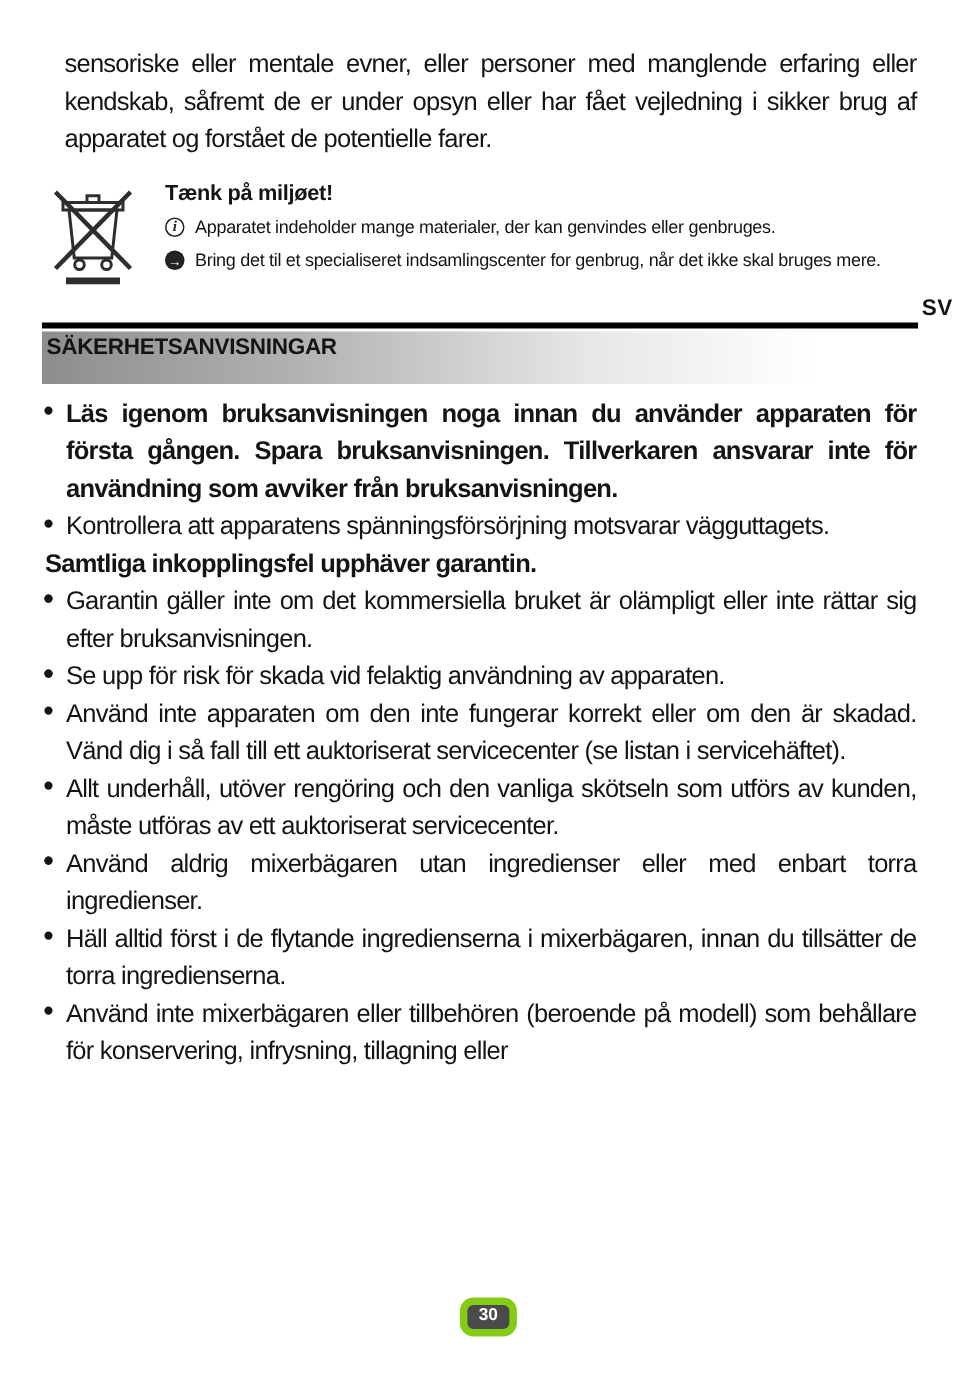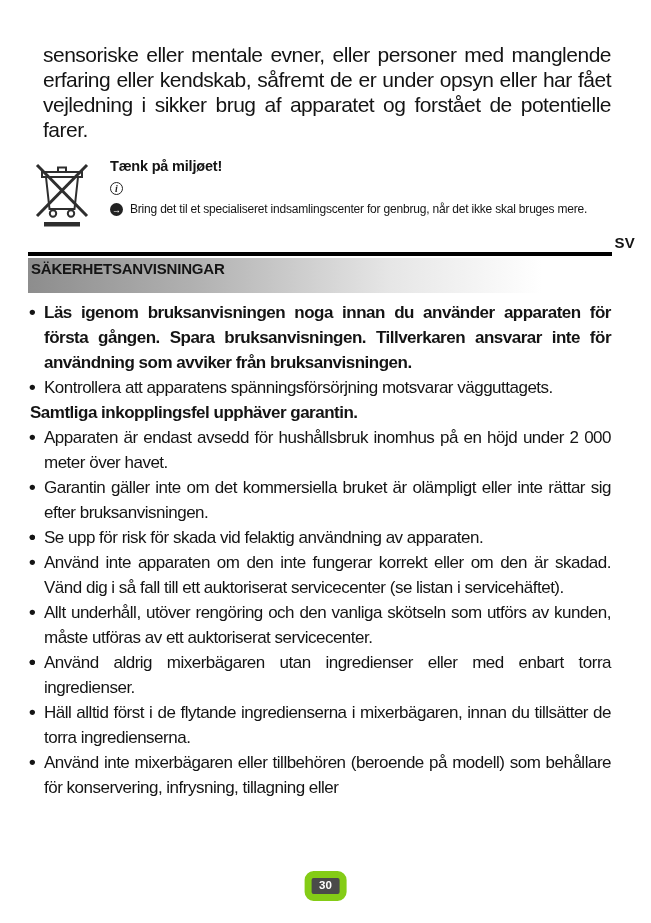--- a/index.html
+++ b/index.html
@@ -8,22 +8,22 @@
     background: #ffffff;
     font-family: "Liberation Sans", "DejaVu Sans", sans-serif;
     color: #141414;
     position: relative;
     overflow: hidden;
   }
   .page { position: absolute; inset: 0; }
 
   
   .intro {
-    margin: 42px 40px 0 43px;
-    font-size: 21px;
+    margin: 30px 40px 0 43px;
+    font-size: 17px;
     letter-spacing: -0.5px;
     line-height: 25px;
     text-align: justify;
   }
 
   
   .env-block {
     display: flex;
     margin: 14px 40px 0 28px;
     align-items: flex-start;
@@ -72,24 +72,24 @@
   .para { position: relative; padding-left: 14px; text-align: justify; }
   .para.nobullet { padding-left: 0; }
   .para.bold { font-weight: bold; }
   .para .dot {
     position: absolute; left: -1px; top: -1px;
     font-size: 19px; font-weight: bold;
   }
 
   
   .page-badge {
-    position: absolute; bottom: 22px; left: 50%;
+    position: absolute; bottom: 32px; left: 50%;
     transform: translateX(-50%);
     background: #4a4a4a; color: #ffffff;
-    border: 7px solid #84cc16;
+    border: 5px solid #84cc16;
     border-radius: 9px;
     padding: 1px 8px 2px 8px;
     font-size: 11.5px; font-weight: bold;
     line-height: 13px;
   }
 </style>
 </head>
 <body>
 
 <div class="page">
@@ -107,40 +107,41 @@
         <line x1="6" y1="9" x2="56" y2="60" stroke="#2e2e2e" stroke-width="3"></line>
         <line x1="56" y1="9" x2="6" y2="60" stroke="#2e2e2e" stroke-width="3"></line>
         <rect x="13" y="66" width="36" height="4.5" fill="#2e2e2e"></rect>
       </svg>
     </div>
     <div class="env-content">
       <div class="env-title">Tænk på miljøet!</div>
       <div>
           <div class="env-item">
             <span class="env-icon info">i</span>
+            <span class="env-text">Apparatet indeholder mange materialer, der kan genvindes eller genbruges.</span>
           </div>
           <div class="env-item">
             <span class="env-icon arrow">→</span>
             <span class="env-text">Bring det til et specialiseret indsamlingscenter for genbrug, når det ikke skal bruges mere.</span>
           </div>
         </div>
     </div>
   </div>
 
   <div class="sv-tag">SV</div>
   <div class="divider"></div>
   <div class="section-header">
     <span>SÄKERHETSANVISNINGAR</span>
   </div>
 
   <div class="safety-list">
       <div class="para bold"><span class="dot">•</span><span>Läs igenom bruksanvisningen noga innan du använder apparaten för första gången. Spara bruksanvisningen. Tillverkaren ansvarar inte för användning som avviker från bruksanvisningen.</span></div>
       <div class="para"><span class="dot">•</span><span>Kontrollera att apparatens spänningsförsörjning motsvarar vägguttagets.</span></div>
       <div class="para bold nobullet"><span>Samtliga inkopplingsfel upphäver garantin.</span></div>
-      <div class="para"><span class="dot">•</span><span>Apparaten är endast avsedd för hushållsbruk inomhus på en höjd under 2 000 meter över havet.</span></div>
+      <div class="para"><span class="dot">•</span></div>
       <div class="para"><span class="dot">•</span><span>Garantin gäller inte om det kommersiella bruket är olämpligt eller inte rättar sig efter bruksanvisningen.</span></div>
       <div class="para"><span class="dot">•</span></div>
       <div class="para"><span class="dot">•</span><span>Se upp för risk för skada vid felaktig användning av apparaten.</span></div>
       <div class="para"><span class="dot">•</span><span>Använd inte apparaten om den inte fungerar korrekt eller om den är skadad. Vänd dig i så fall till ett auktoriserat servicecenter (se listan i servicehäftet).</span></div>
       <div class="para"><span class="dot">•</span><span>Allt underhåll, utöver rengöring och den vanliga skötseln som utförs av kunden, måste utföras av ett auktoriserat servicecenter.</span></div>
       <div class="para"><span class="dot">•</span></div>
       <div class="para"><span class="dot">•</span><span>Använd aldrig mixerbägaren utan ingredienser eller med enbart torra ingredienser.</span></div>
       <div class="para"><span class="dot">•</span><span>Häll alltid först i de flytande ingredienserna i mixerbägaren, innan du tillsätter de torra ingredienserna.</span></div>
       <div class="para"><span class="dot">•</span><span>Använd inte mixerbägaren eller tillbehören (beroende på modell) som behållare för konservering, infrysning, tillagning eller</span></div>
     </div>

